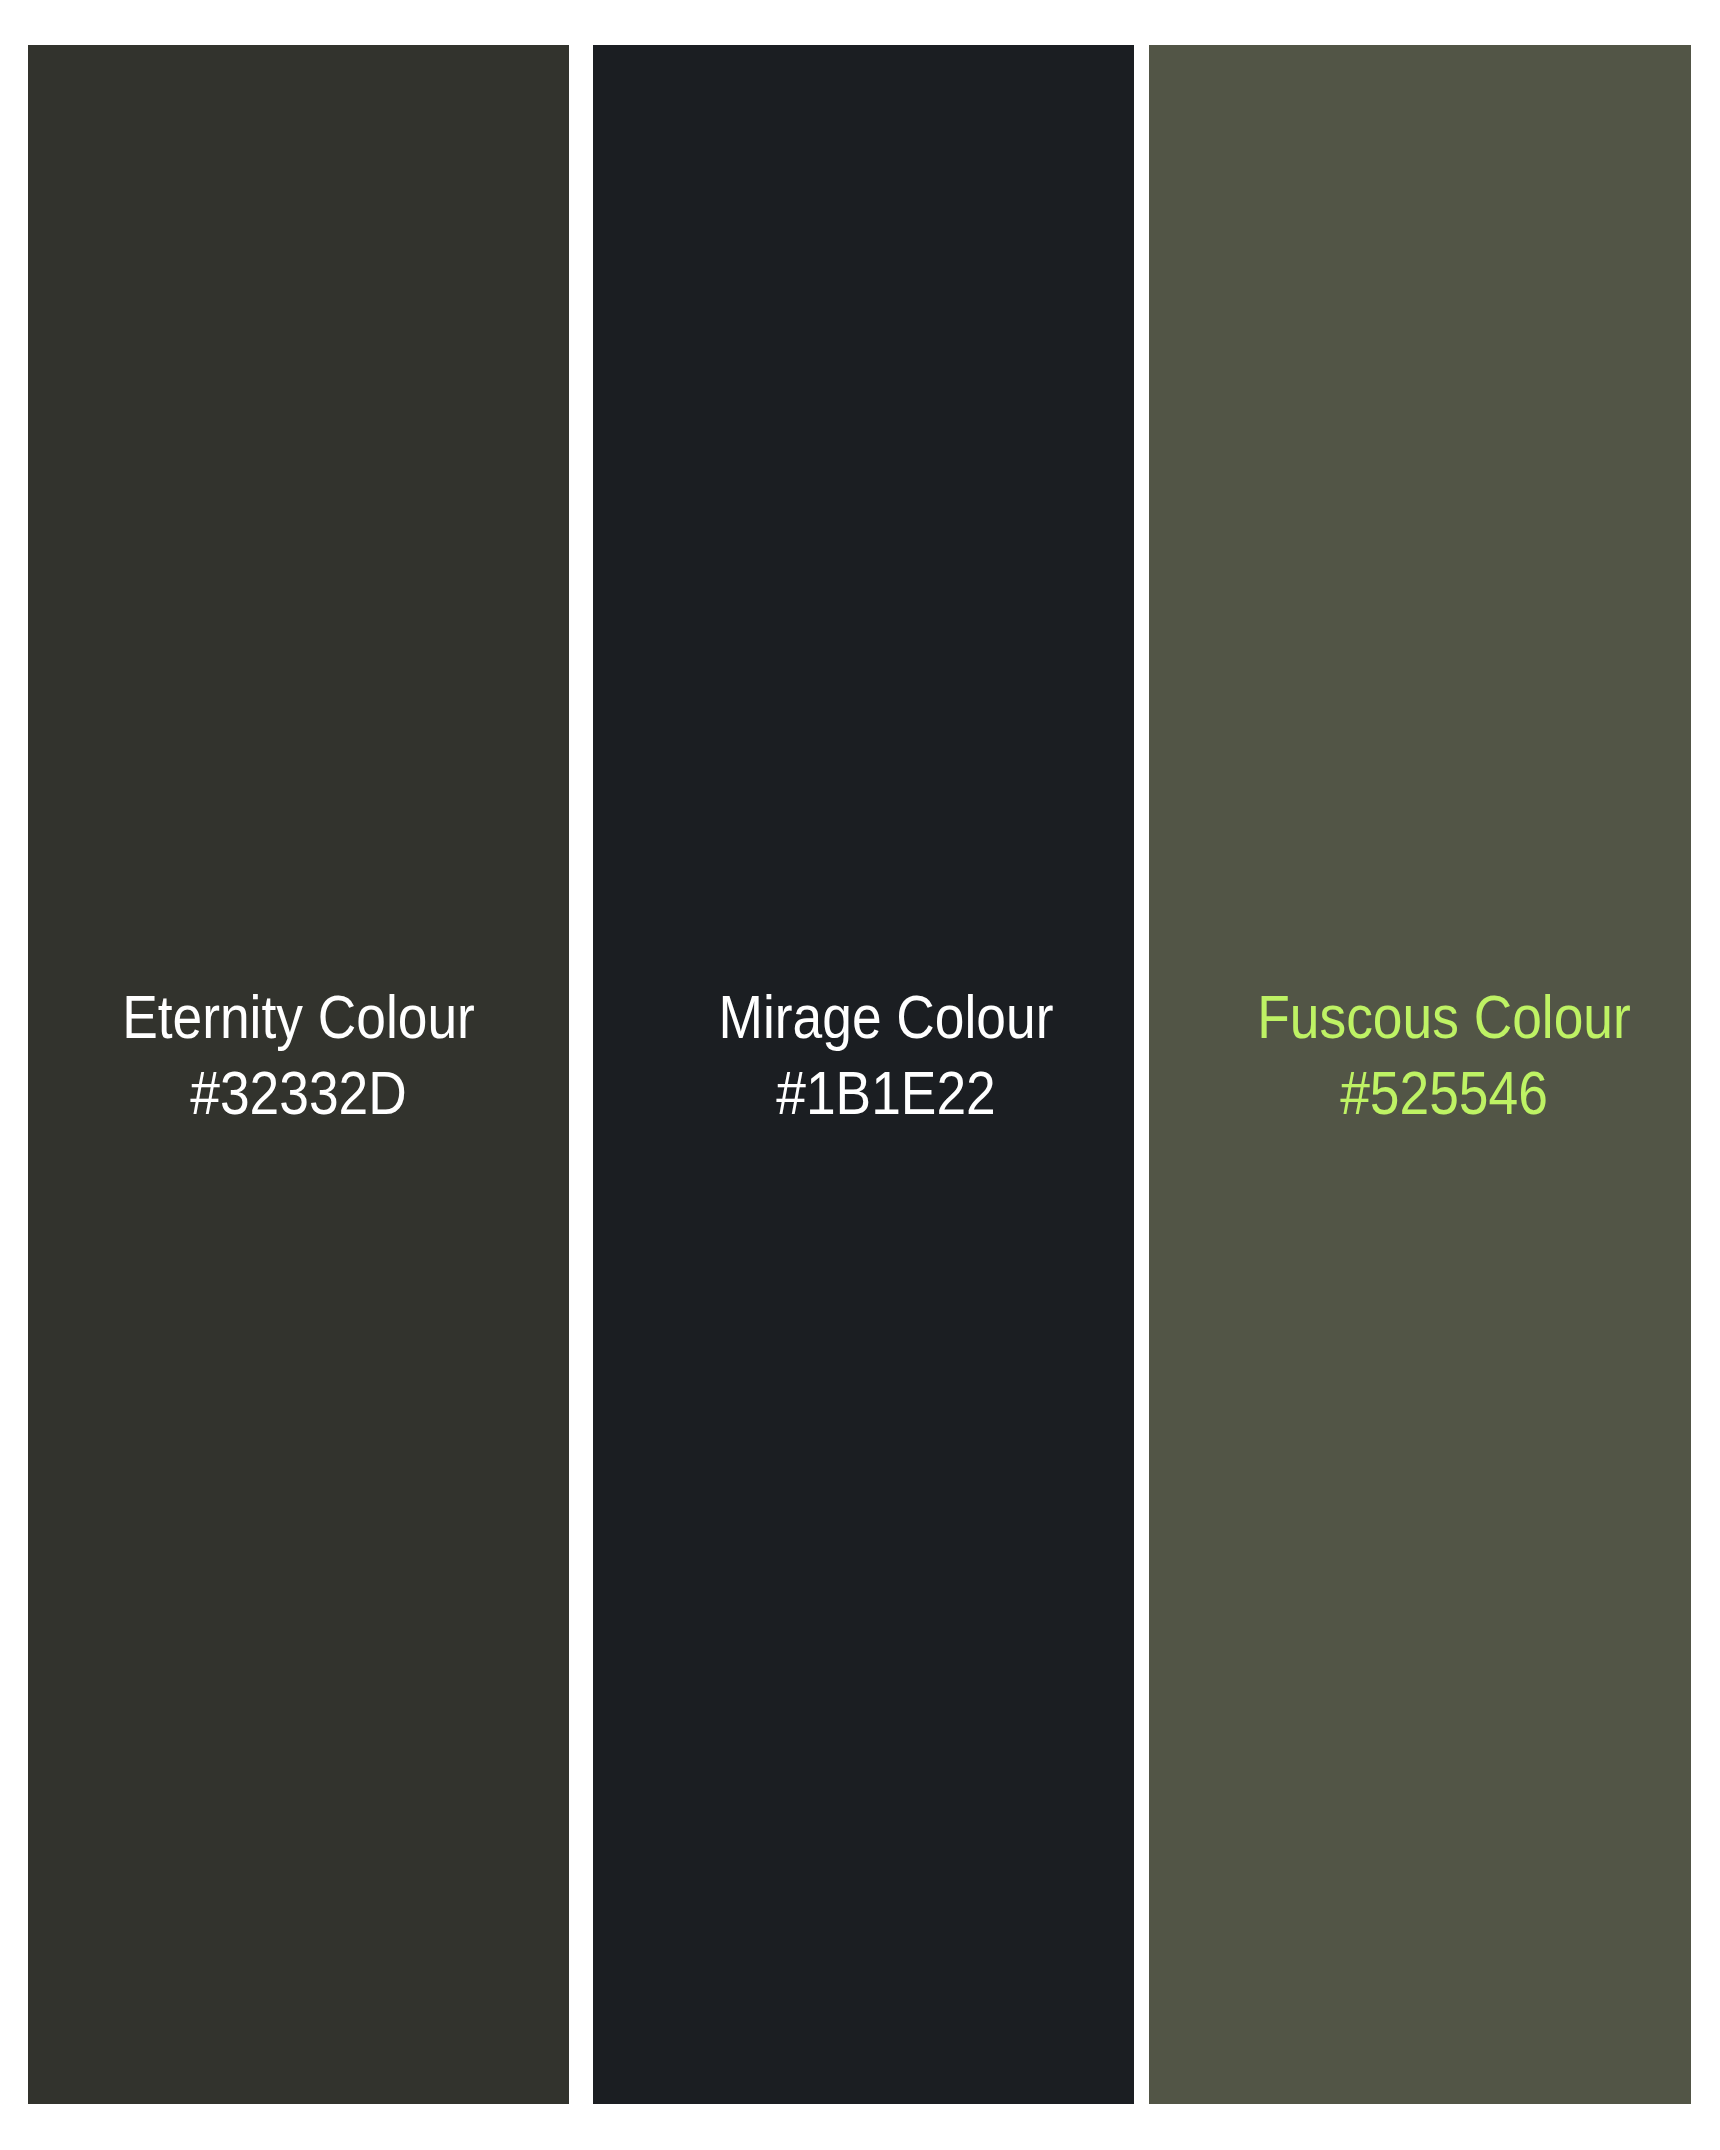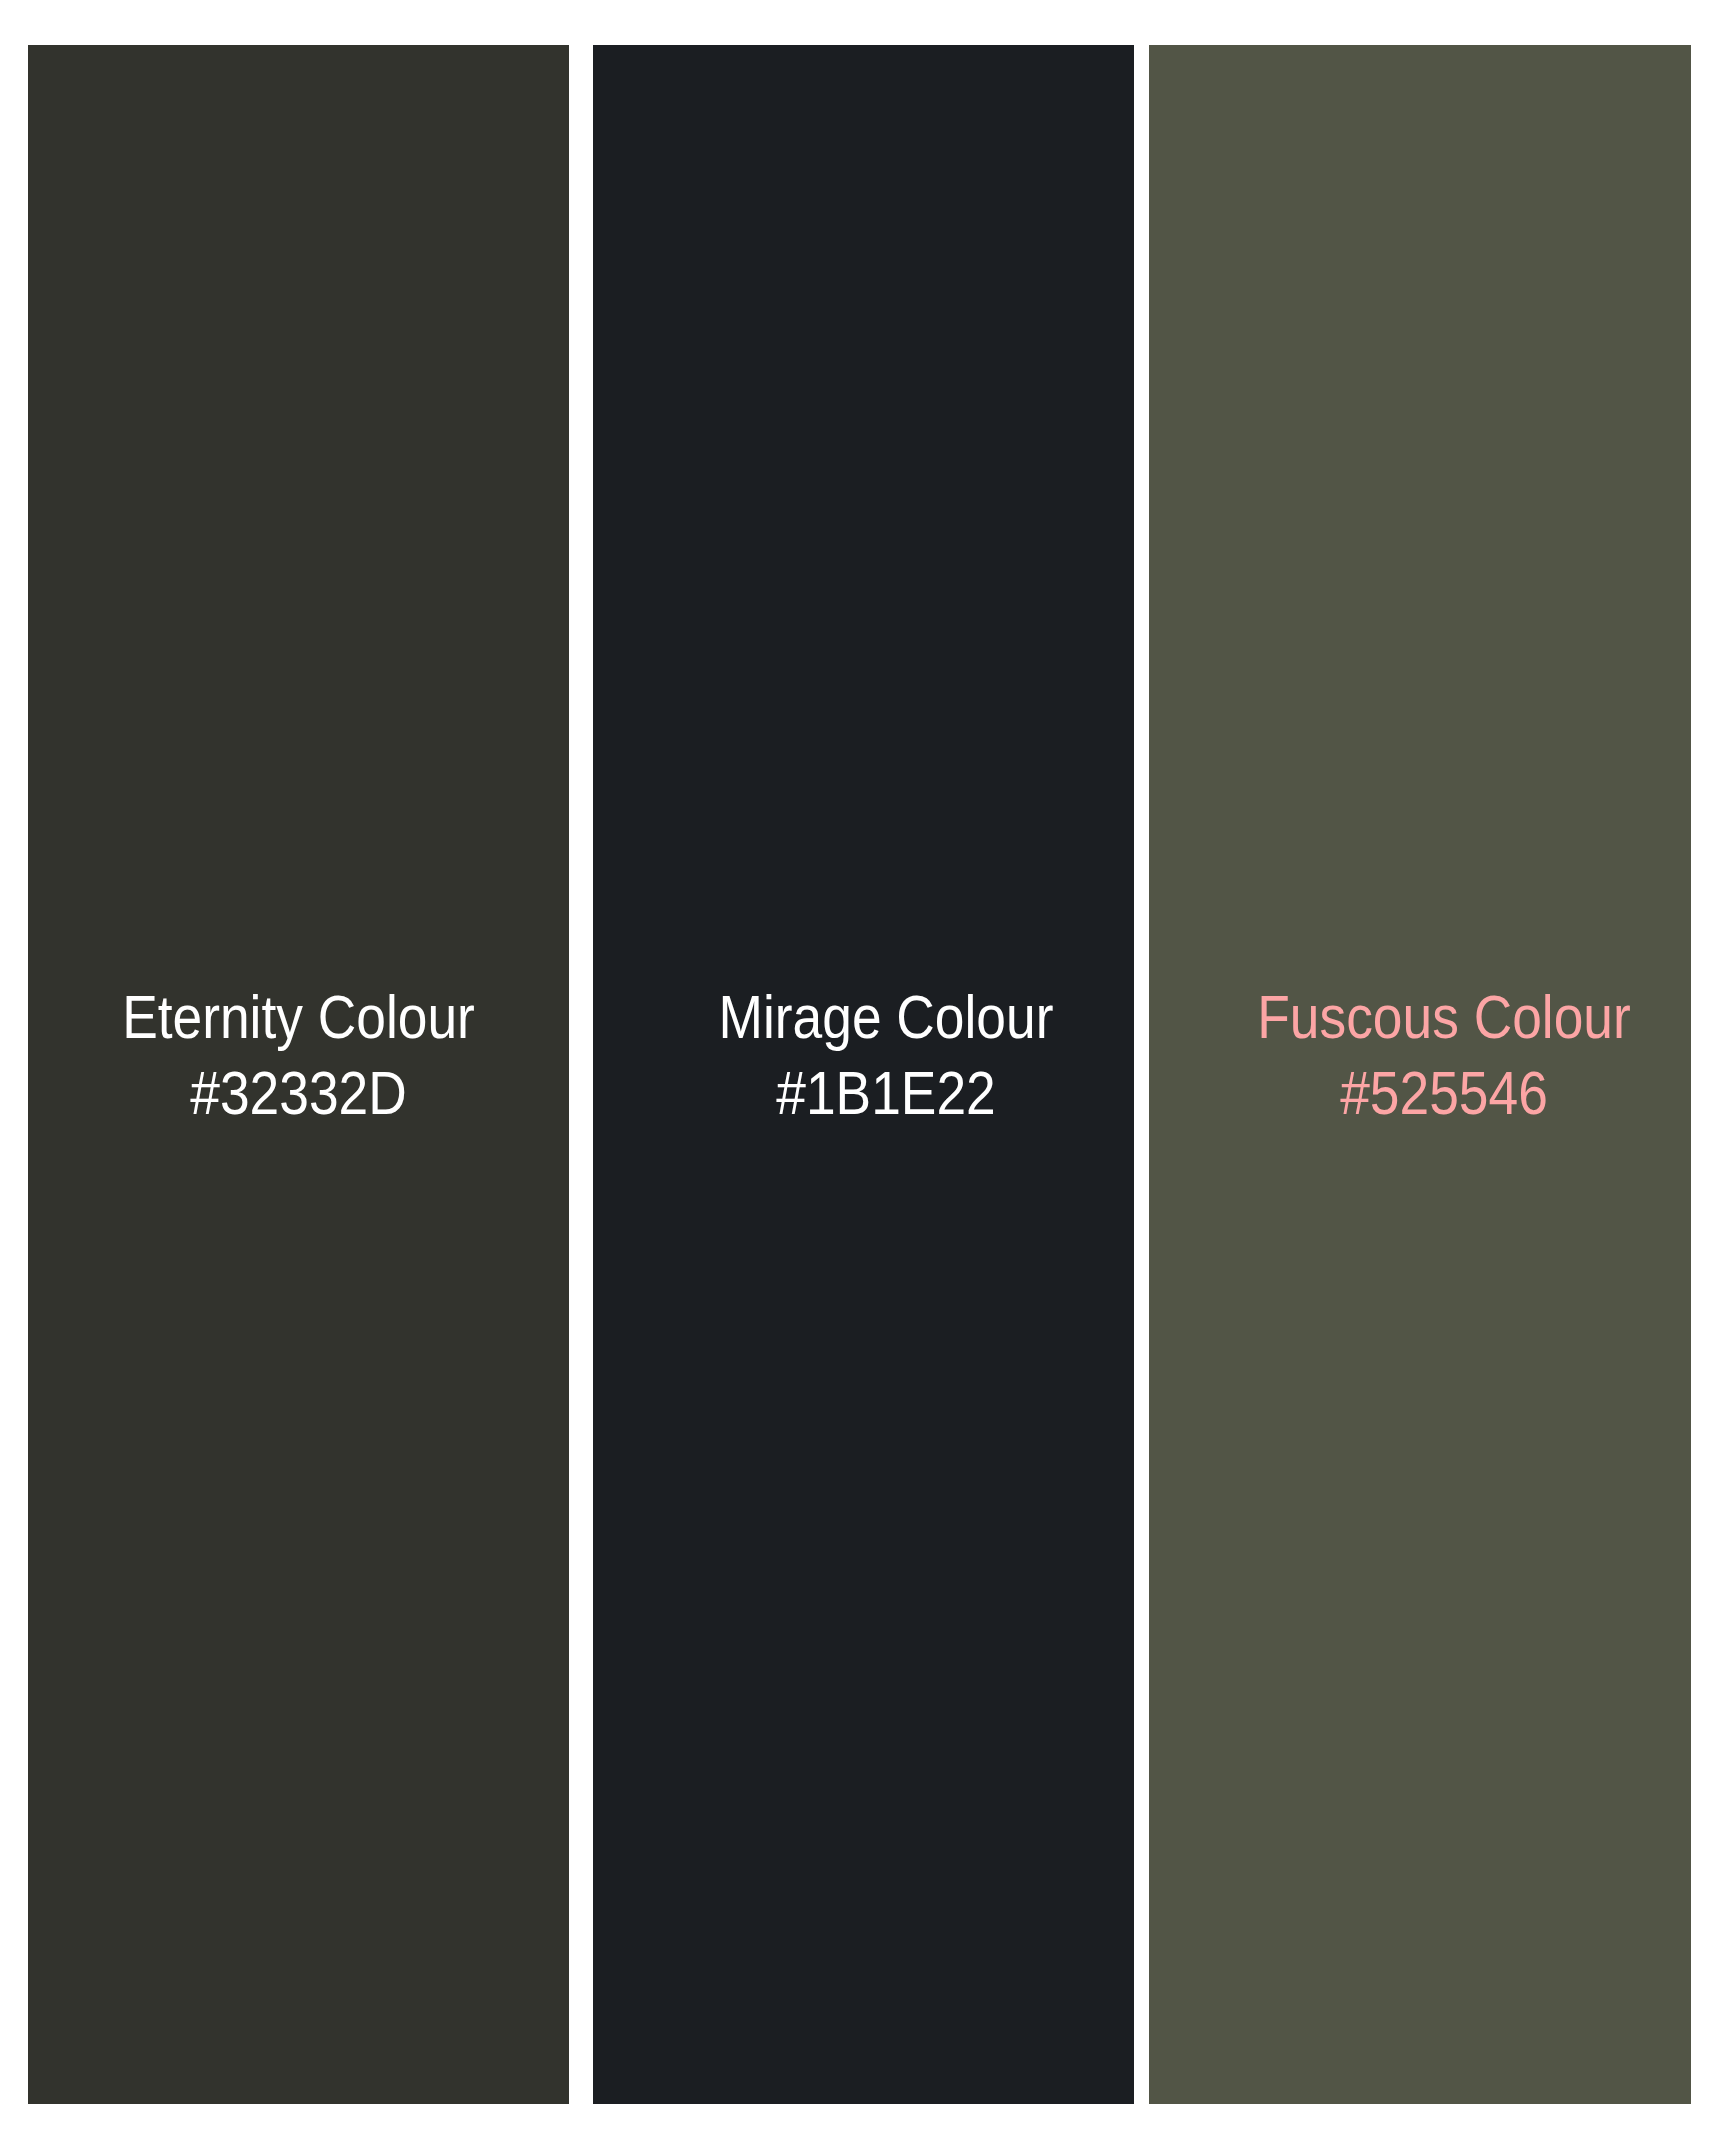--- a/index.html
+++ b/index.html
@@ -70,20 +70,20 @@
   </div>
 
   <div class="swatch swatch-2" style="background-color: rgb(27, 30, 34);">
     <div class="swatch-label" style="color: rgb(255, 255, 255);">
       <span class="swatch-name">Mirage Colour</span>
       <span class="swatch-hex">#1B1E22</span>
     </div>
   </div>
 
   <div class="swatch swatch-3" style="background-color: rgb(82, 85, 70);">
-    <div class="swatch-label" style="color: #fca5a5; margin-left: 48px;">
+    <div class="swatch-label" style="color: #bef264; margin-left: 48px;">
       <span class="swatch-name">Fuscous Colour</span>
       <span class="swatch-hex">#525546</span>
     </div>
   </div>
 
 </div>
 
 
 </body></html>

